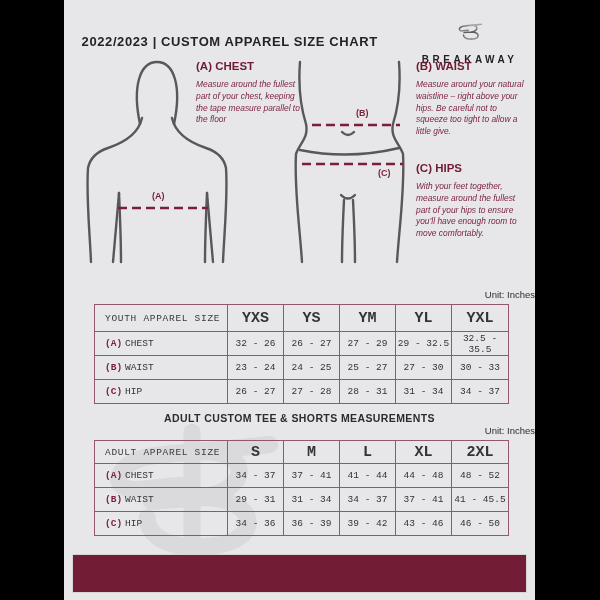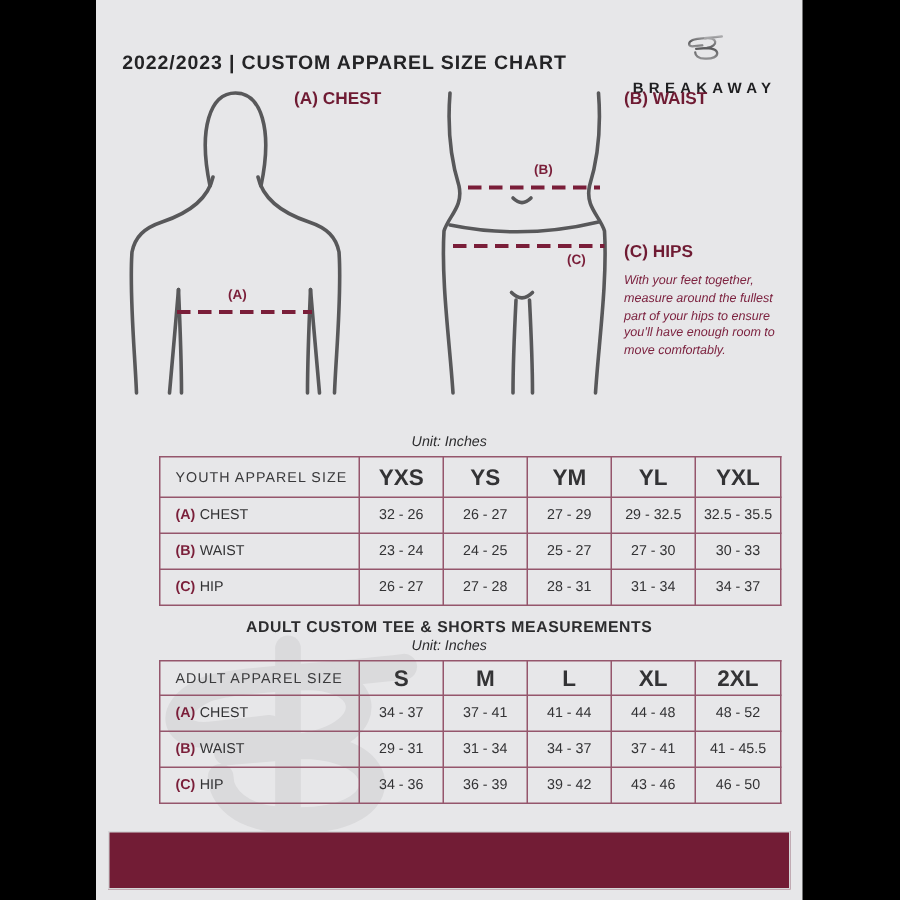--- a/index.html
+++ b/index.html
@@ -31,26 +31,27 @@
   
   .instr{position:absolute;width:108px;}
   .instr-a{left:132px;top:60px;width:106px;}
   .instr-b{left:352px;top:60px;}
   .instr-c{left:352px;top:162px;}
   .instr h3{margin:0 0 7px 0;font-size:11.5px;font-weight:700;color:#6f1b33;}
   .instr p{margin:0;font-size:8.4px;line-height:1.4;font-style:italic;color:#7d2340;}
 
   
   .sec-title{position:absolute;left:0;right:0;text-align:center;font-size:10.5px;font-weight:700;letter-spacing:.4px;color:#2c2c2e;}
-  .sec-unit{position:absolute;left:0;right:0;text-align:center;font-size:9.5px;font-style:italic;color:#2c2c2e;}
+  .sec-unit{position:absolute;left:0;right:0;text-align:right;font-size:9.5px;color:#2c2c2e;}
 
   
   table.size{
-    position:absolute;left:42px;width:414px;border-collapse:collapse;table-layout:fixed;
+    position:absolute;left:30px;width:414px;border-collapse:collapse;table-layout:fixed;
     background:transparent;
+    font-family:Liberation Mono, monospace;
   }
   table.size th, table.size td{
     border:1px solid #95566c;text-align:center;vertical-align:middle;
     color:#333335;font-size:9.5px;padding:0;
   }
   table.size th{font-weight:700;font-size:15px;}
   table.size th.lead{
     font-weight:400;font-size:9.5px;letter-spacing:.7px;text-align:left;padding-left:10px;color:#3a3a3c;
   }
   table.size td.lead{text-align:left;padding-left:10px;}
@@ -130,23 +131,25 @@
       </g>
       <line x1="20" y1="67" x2="108" y2="67" stroke="#7a1e39" stroke-width="2.6" stroke-dasharray="9 5"></line>
       <line x1="10" y1="106" x2="111" y2="106" stroke="#7a1e39" stroke-width="2.6" stroke-dasharray="9 5"></line>
     </svg>
     <span class="fig-label" style="left:64px;top:50px;">(B)</span>
     <span class="fig-label" style="left:86px;top:110px;">(C)</span>
   </div>
 
   <div class="instr instr-a">
     <h3>(A) CHEST</h3>
+    <p>Measure around the fullest part of your chest, keeping the tape measure parallel to the floor</p>
   </div>
   <div class="instr instr-b">
     <h3>(B) WAIST</h3>
+    <p>Measure around your natural waistline – right above your hips. Be careful not to squeeze too tight to allow a little give.</p>
   </div>
   <div class="instr instr-c">
     <h3>(C) HIPS</h3>
     <p>With your feet together, measure around the fullest part of your hips to ensure you’ll have enough room to move comfortably.</p>
   </div>
 
   <div class="watermark">
     <svg width="200" height="155" viewBox="0 0 44 38" preserveAspectRatio="xMidYMid meet">
       <g fill="none" stroke="#dadadc" stroke-width="4.2" stroke-linecap="round">
         <path d="M41 6 C24 8 12 8 8 10 C2 13 3 18 10 17 L19 16"></path>

